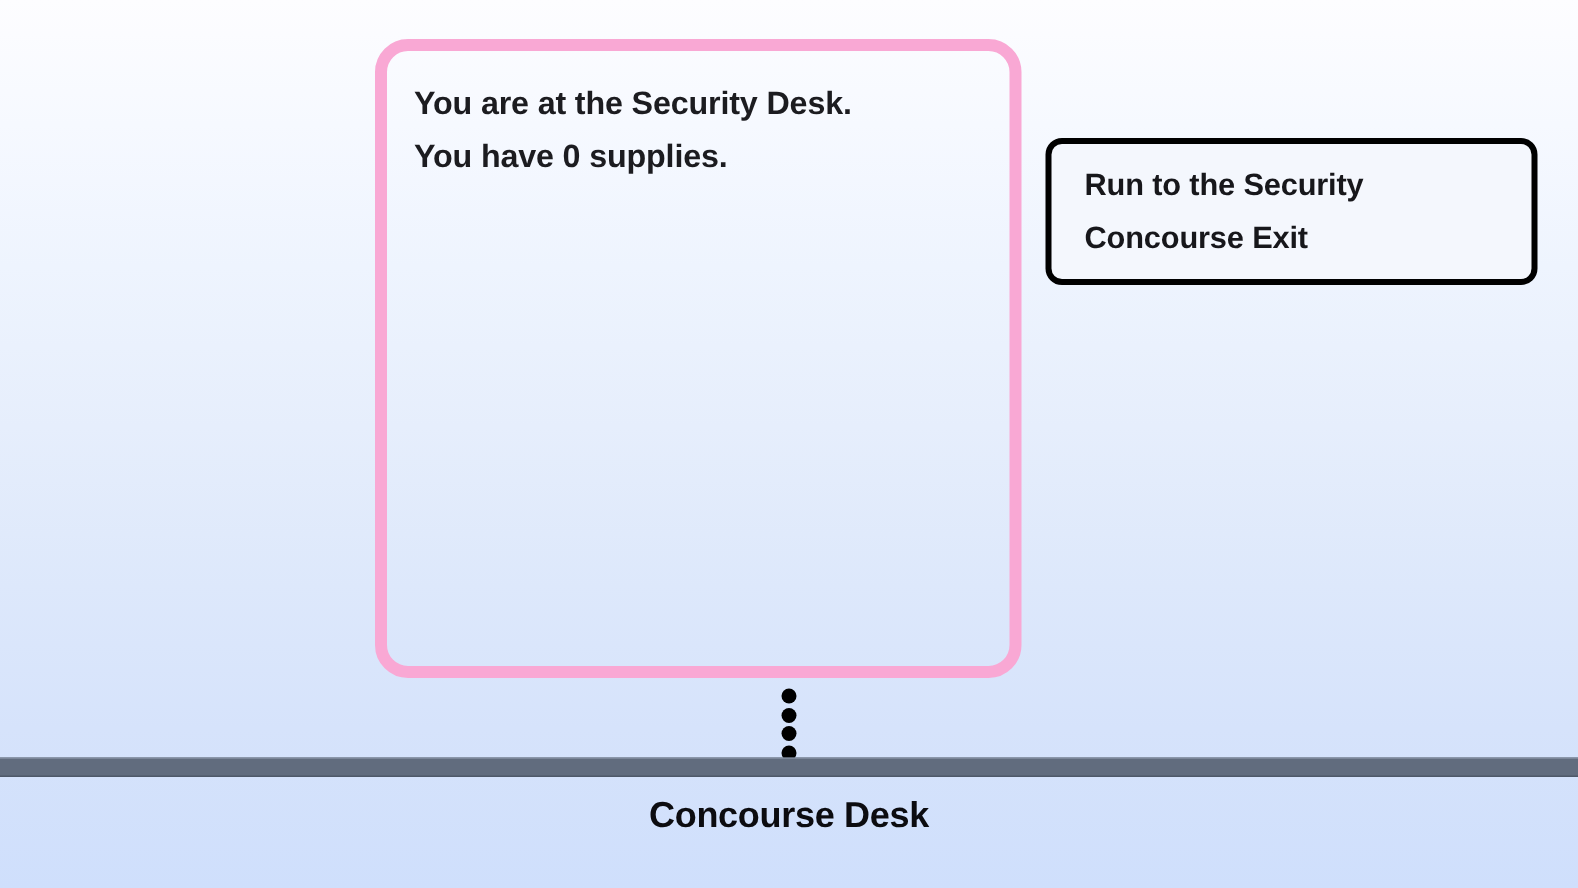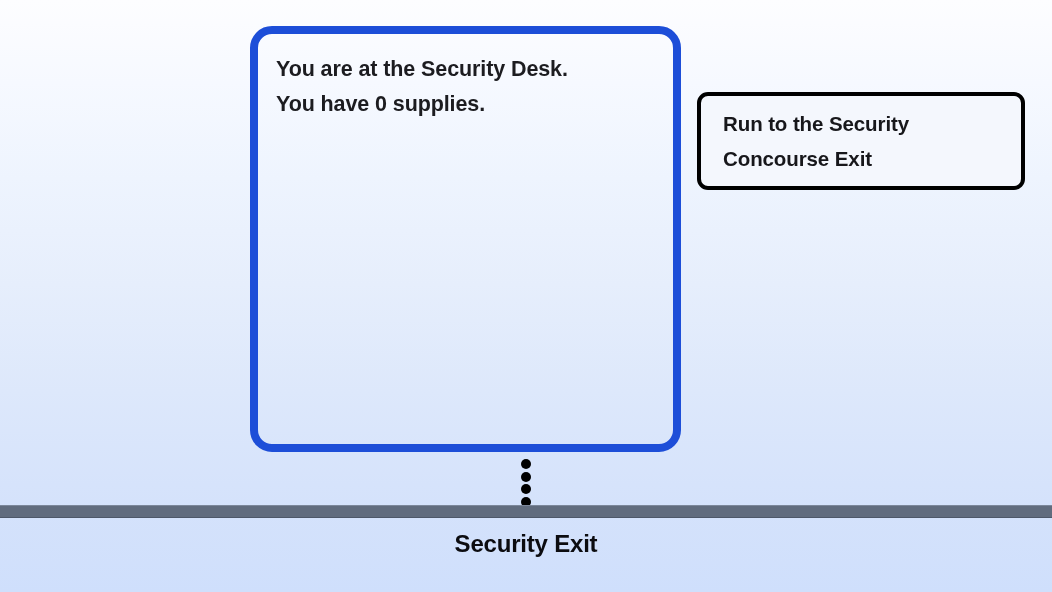--- a/index.html
+++ b/index.html
@@ -29,21 +29,21 @@
     inset:0;
   }
 
   
   #scene-panel {
     position:absolute;
     left:250px;
     top:26px;
     width:431px;
     height:426px;
-    border:8px solid #1d4ed8;
+    border:8px solid #f9a8d4;
     border-radius:22px;
     background:transparent;
   }
 
   #scene-text {
     position:absolute;
     left:18px;
     top:18px;
     right:14px;
     font-size:21.5px;
@@ -138,15 +138,15 @@
 
   <div id="connector">
     <span class="connector-dot"></span>
     <span class="connector-dot"></span>
     <span class="connector-dot"></span>
     <span class="connector-dot"></span>
   </div>
 
   <div id="ground-bar"></div>
 
-  <div id="location-label">Security Exit</div>
+  <div id="location-label">Concourse Desk</div>
 
 </div>
 
 </body></html>

